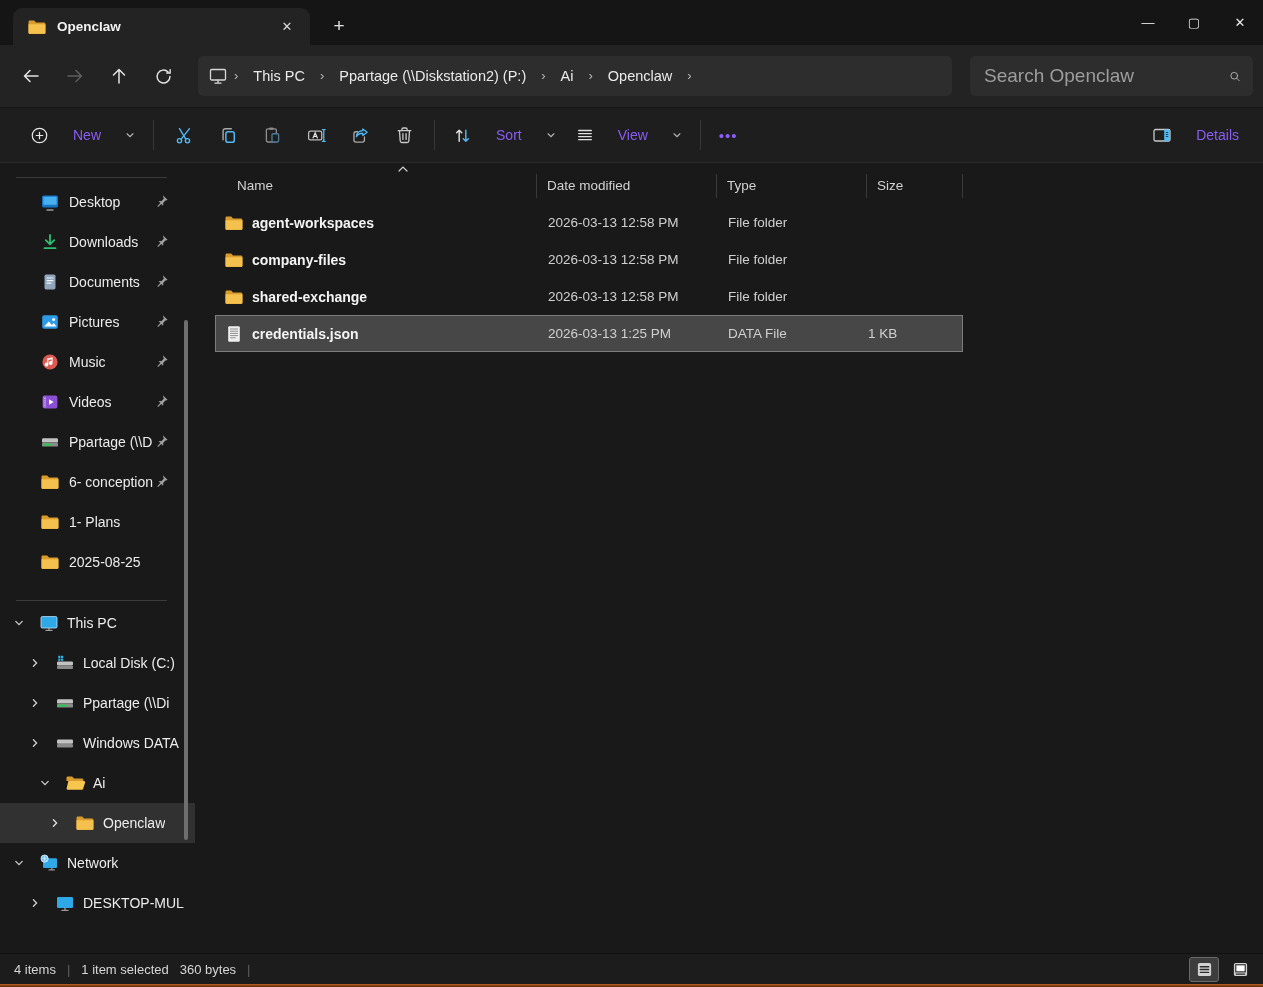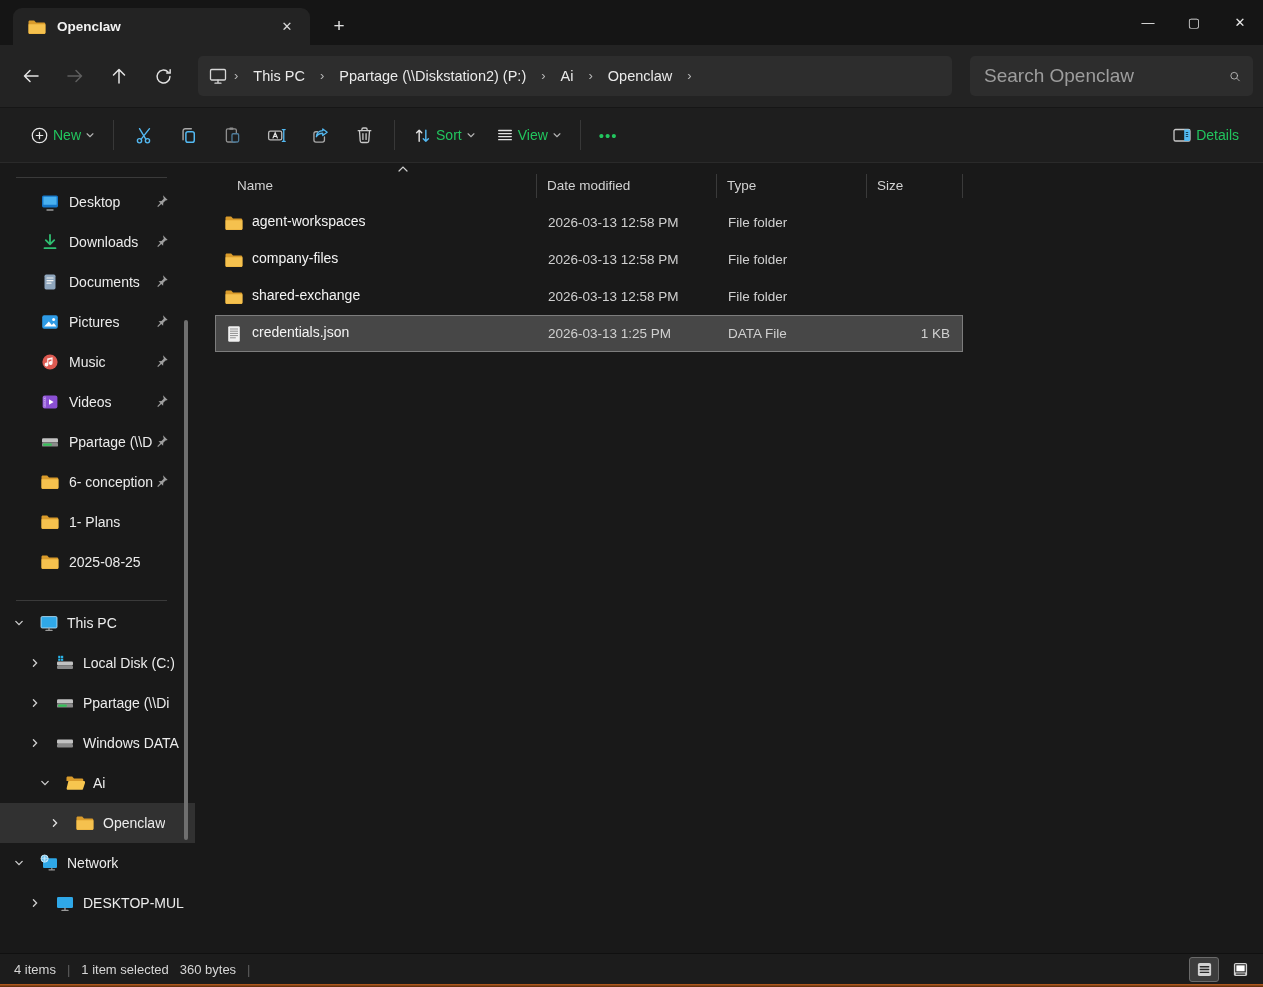--- a/index.html
+++ b/index.html
@@ -41,21 +41,21 @@
     flex:1; background:transparent; border:none; outline:none; color:#e8e8e8;
     font-size:19px; font-family:"Liberation Sans", sans-serif;
   }
   .searchbox input::placeholder { color:#9d9d9d; }
 
   
   .toolbar {
     height:56px; background:#1e1e1e; border-top:1px solid #161616; border-bottom:1px solid #2a2a2a;
     display:flex; align-items:center; padding:0 14px 0 20px; flex:0 0 auto; position:relative;
   }
-  .tb-btn { display:flex; align-items:center; gap:4px; padding:8px 10px; border-radius:5px; color:#22c55e; font-size:14px;justify-content:center; }
+  .tb-btn { display:flex; align-items:center; gap:24px; padding:8px 10px; border-radius:5px; color:#8b5cf6; font-size:14px;justify-content:center; }
   .tb-icon-btn { width:44px; height:40px; display:flex; align-items:center; justify-content:center; border-radius:5px; }
   .tb-divider { width:1px; height:30px; background:#383838; margin:0 8px; }
   .tb-spacer { flex:1; }
   .chevd { opacity:.85; }
 
   
   .content { flex:1 1 auto; display:flex; background:#191919; overflow:hidden; position:relative; }
 
   
   .sidebar { width:195px; flex:0 0 auto; position:relative; padding-top:14px; overflow:hidden; }
@@ -74,24 +74,24 @@
   .sb-scroll { position:absolute; right:7px; top:157px; width:4px; height:520px; background:#6f6f6f; border-radius:2px; }
 
   
   .main { flex:1; position:relative; padding-top:5px; min-width:0; }
   .hdr-row { margin-left:20px; width:748px; display:grid; grid-template-columns:322px 180px 150px 96px; height:36px; align-items:center; position:relative; }
   .hdr-cell { font-size:13.5px; color:#d2d2d2; height:24px; line-height:24px; border-right:1px solid #3a3a3a; padding-left:10px; }
   .hdr-cell.first { padding-left:22px; }
   .sort-caret { position:absolute; left:182px; top:-3px; }
   .file-row { margin-left:20px; width:748px; display:grid; grid-template-columns:322px 180px 150px 96px; height:37px; align-items:center; border:1px solid transparent; }
   .file-row.sel { background:#474747; border:1px solid #7d7d7d; }
-  .cell-name { display:flex; padding-left:8px; gap:8px; overflow:hidden; }
+  .cell-name { display:flex; align-items:center; padding-left:8px; gap:8px; overflow:hidden;font-weight:bold; }
   .fname { font-size:14px; color:#f4f4f4; white-space:nowrap; overflow:hidden; }
   .fmeta { font-size:13.5px; color:#d0d0d0; padding-left:10px; white-space:nowrap; overflow:hidden; }
-  .fsize { font-size:13.5px; color:#d0d0d0; text-align:right; padding-right:14px; }
+  .fsize { font-size:13.5px; color:#d0d0d0; padding-right:14px; }
   .f-icon { width:20px; height:20px; flex:0 0 auto; }
 
   
   .statusbar { height:31px; background:#1c1c1c; border-top:1px solid #101010; display:flex; align-items:center; padding:0 8px 0 14px; flex:0 0 auto; font-size:13px; color:#d6d6d6; }
   .st-sep { color:#5f5f5f; margin:0 11px; font-size:13px; }
   .st-gap { margin-left:11px; }
   .st-right { margin-left:auto; display:flex; gap:6px; align-items:center; }
   .view-toggle { width:30px; height:25px; display:flex; align-items:center; justify-content:center; border-radius:3px; border:1px solid transparent; }
   .view-toggle.active { background:#3d3d3d; border:1px solid #6a6a6a; }
 

